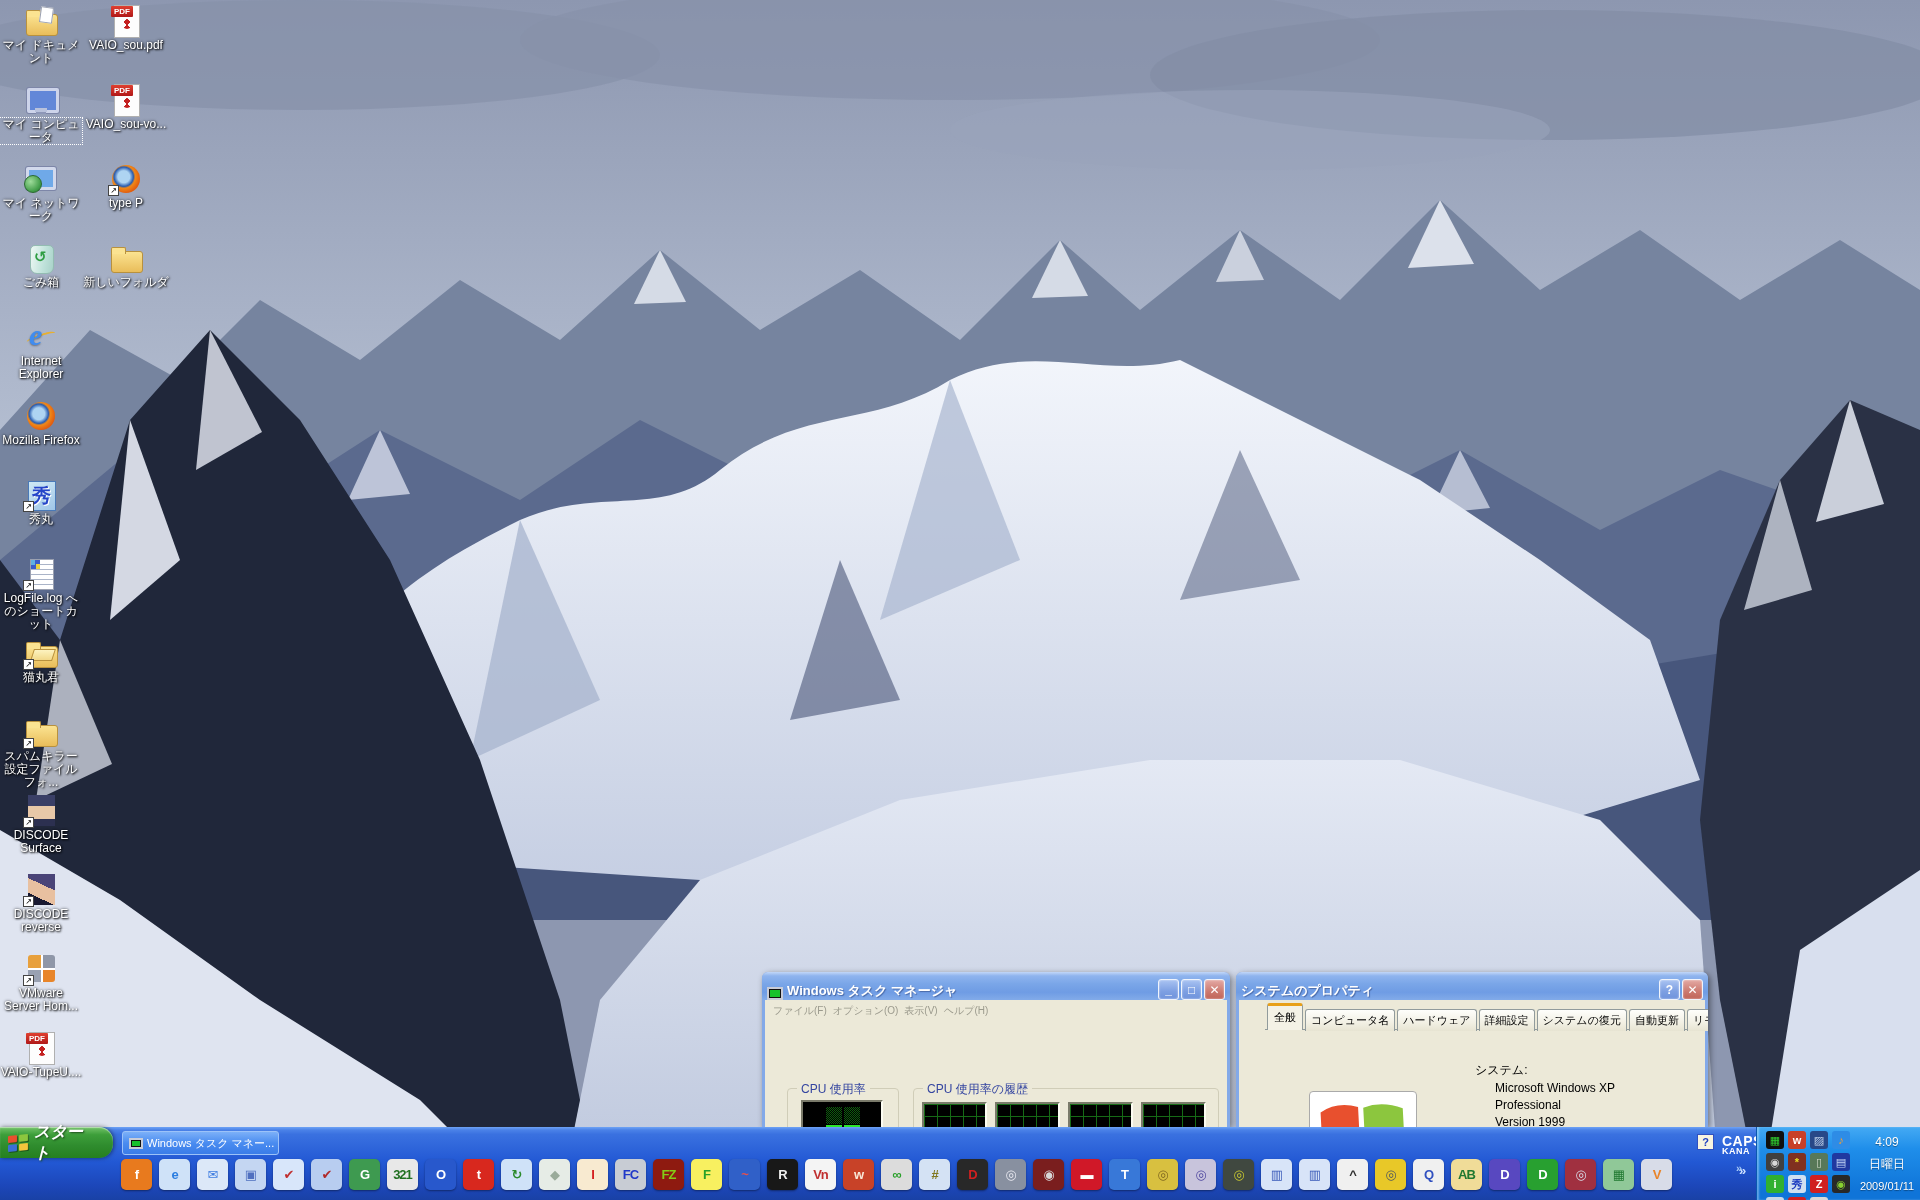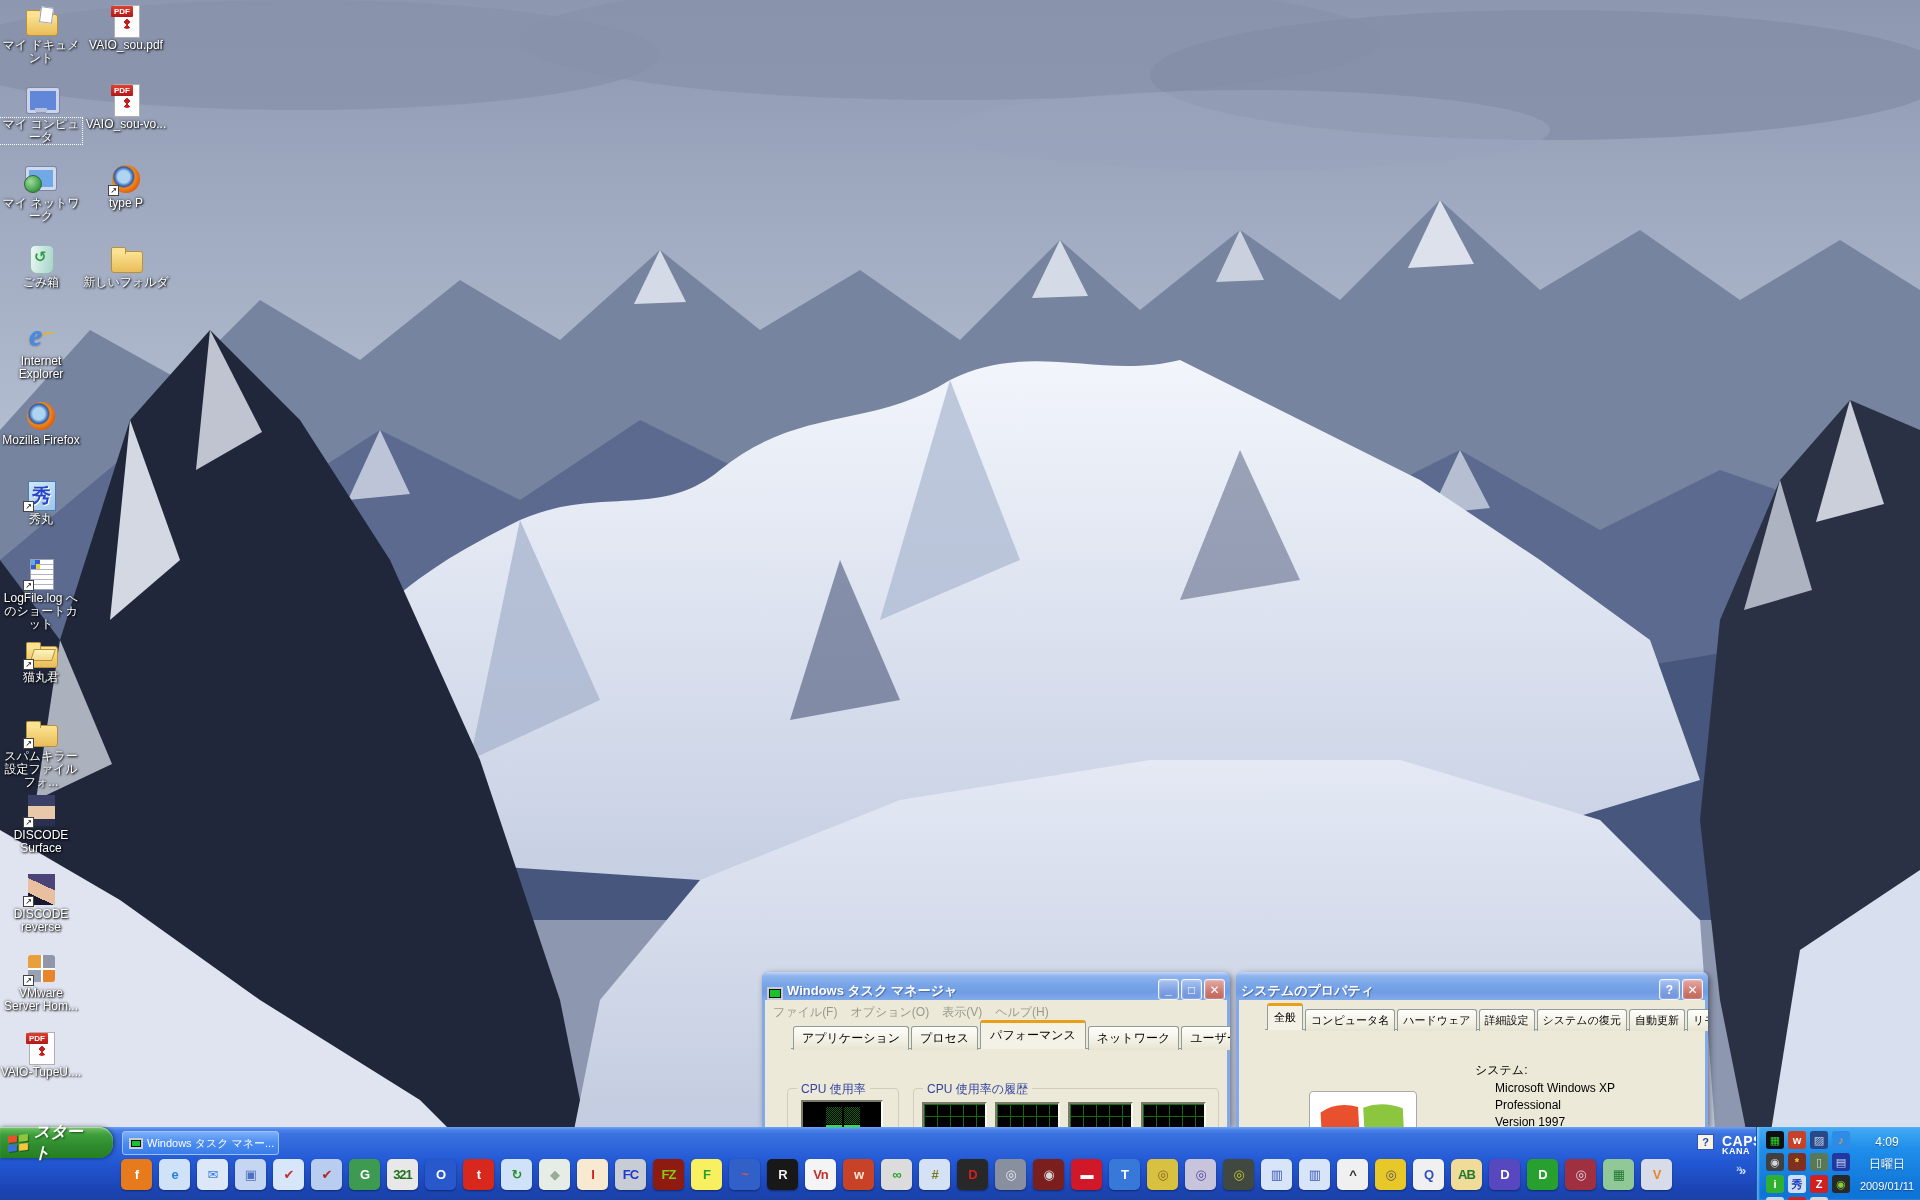--- a/index.html
+++ b/index.html
@@ -77,21 +77,21 @@
   .title-text{flex:1;color:#fff;font-weight:bold;font-size:13px;text-shadow:1px 1px 1px #4a6aa8;
     white-space:nowrap;overflow:hidden;}
   .tb-btn{width:21px;height:21px;margin-left:2px;border-radius:3px;border:1px solid #f0f4fc;
     color:#fff;font-size:12px;font-weight:bold;display:flex;align-items:center;justify-content:center;
     background:linear-gradient(180deg,#a9c3f2,#7d9fe2 60%,#6f93dc);box-shadow:inset 0 0 2px rgba(255,255,255,.7);}
   .tb-btn.close{background:linear-gradient(180deg,#e4a9a4,#cc7a70 60%,#c06458);}
   .win-body{position:relative;background:#ece9d8;height:calc(100% - 28px);margin:0;}
   .tm-icon{width:16px;height:13px;border:2px solid #c8ccd8;background:#111;position:relative;margin-right:4px;flex:0 0 16px;}
   .tm-icon::after{content:"";position:absolute;inset:1px;background:#17c22d;}
 
-  .menubar{display:flex;gap:13px;padding:4px 8px 2px;font-size:12px;color:#9b9a8d;text-align:right;}
+  .menubar{display:flex;gap:6px;padding:4px 8px 2px;font-size:10px;color:#9b9a8d;text-align:right;}
   .tabstrip{display:flex;align-items:flex-end;padding:2px 8px 0;height:26px;position:relative;margin-left:20px;}
   .tabstrip::after{content:"";position:absolute;left:6px;right:6px;bottom:0;border-bottom:1px solid #919b9c;}
   .tab{position:relative;top:1px;margin-right:2px;padding:3px 8px;font-size:12px;color:#000;white-space:nowrap;
     background:linear-gradient(#fefefb,#f2f0e4 60%,#e7e4d2);border:1px solid #919b9c;border-bottom:none;border-radius:3px 3px 0 0;z-index:1;}
   .tab.active{top:0;padding:4px 9px 5px;border-top:3px solid #e8a018;background:#f4f2e6;z-index:3;}
   .sp-tab{font-size:11px;padding:3px 5px;}
   .sp-tab.active{padding:4px 6px 5px;}
 
   .groupbox{position:absolute;border:1px solid #d0cdb8;border-radius:4px;}
   .gb-legend{position:absolute;top:-8px;left:9px;background:#ece9d8;padding:0 4px;font-size:12px;color:#3445a0;white-space:nowrap;}
@@ -341,28 +341,20 @@
       <span class="tb-btn close">✕</span>
     </div>
     <div class="win-body">
       <div class="menubar">
 
       <span class="menu-item">ファイル(F)</span>
           <span class="menu-item">オプション(O)</span>
           <span class="menu-item">表示(V)</span>
           <span class="menu-item">ヘルプ(H)</span>
         </div>
-      <div class="tabstrip">
-
-      <span class="tab">アプリケーション</span>
-          <span class="tab">プロセス</span>
-          <span class="tab active">パフォーマンス</span>
-          <span class="tab">ネットワーク</span>
-          <span class="tab">ユーザー</span>
-        </div>
       <div class="groupbox" style="left:22px;top:88px;width:112px;height:70px;">
         <span class="gb-legend">CPU 使用率</span>
         <div class="led-panel" style="left:13px;top:11px;width:82px;height:54px;">
           <span class="dither" style="left:23px;top:5px;"></span>
           <span class="dither" style="left:41px;top:5px;"></span>
           <span class="ledbar" style="left:23px;top:23px;"></span>
           <span class="ledbar" style="left:41px;top:23px;"></span>
 
         </div>
       </div>
@@ -400,21 +392,21 @@
             <path d="M52,9 Q74,2 98,12 L98,42 Q76,34 52,39 Z" fill="#8cc63e"></path>
             <path d="M2,48 Q24,38 46,44 L46,74 Q24,70 2,80 Z" fill="#3d6fd6"></path>
             <path d="M52,45 Q76,40 98,48 L98,78 Q76,72 52,75 Z" fill="#f5c53c"></path>
           </g>
         </svg>
       </div>
       <div class="sys-label">システム:</div>
       <div class="sys-lines">
         <div>Microsoft Windows XP</div>
         <div>Professional</div>
-        <div>Version 1997</div>
+        <div>Version 1999</div>
 
       </div>
     </div>
   </div>
 
   <div id="taskbar">
     <div id="start-btn">
       <span class="winflag">
           <i class="wf-r"></i>
           <i class="wf-g"></i>

